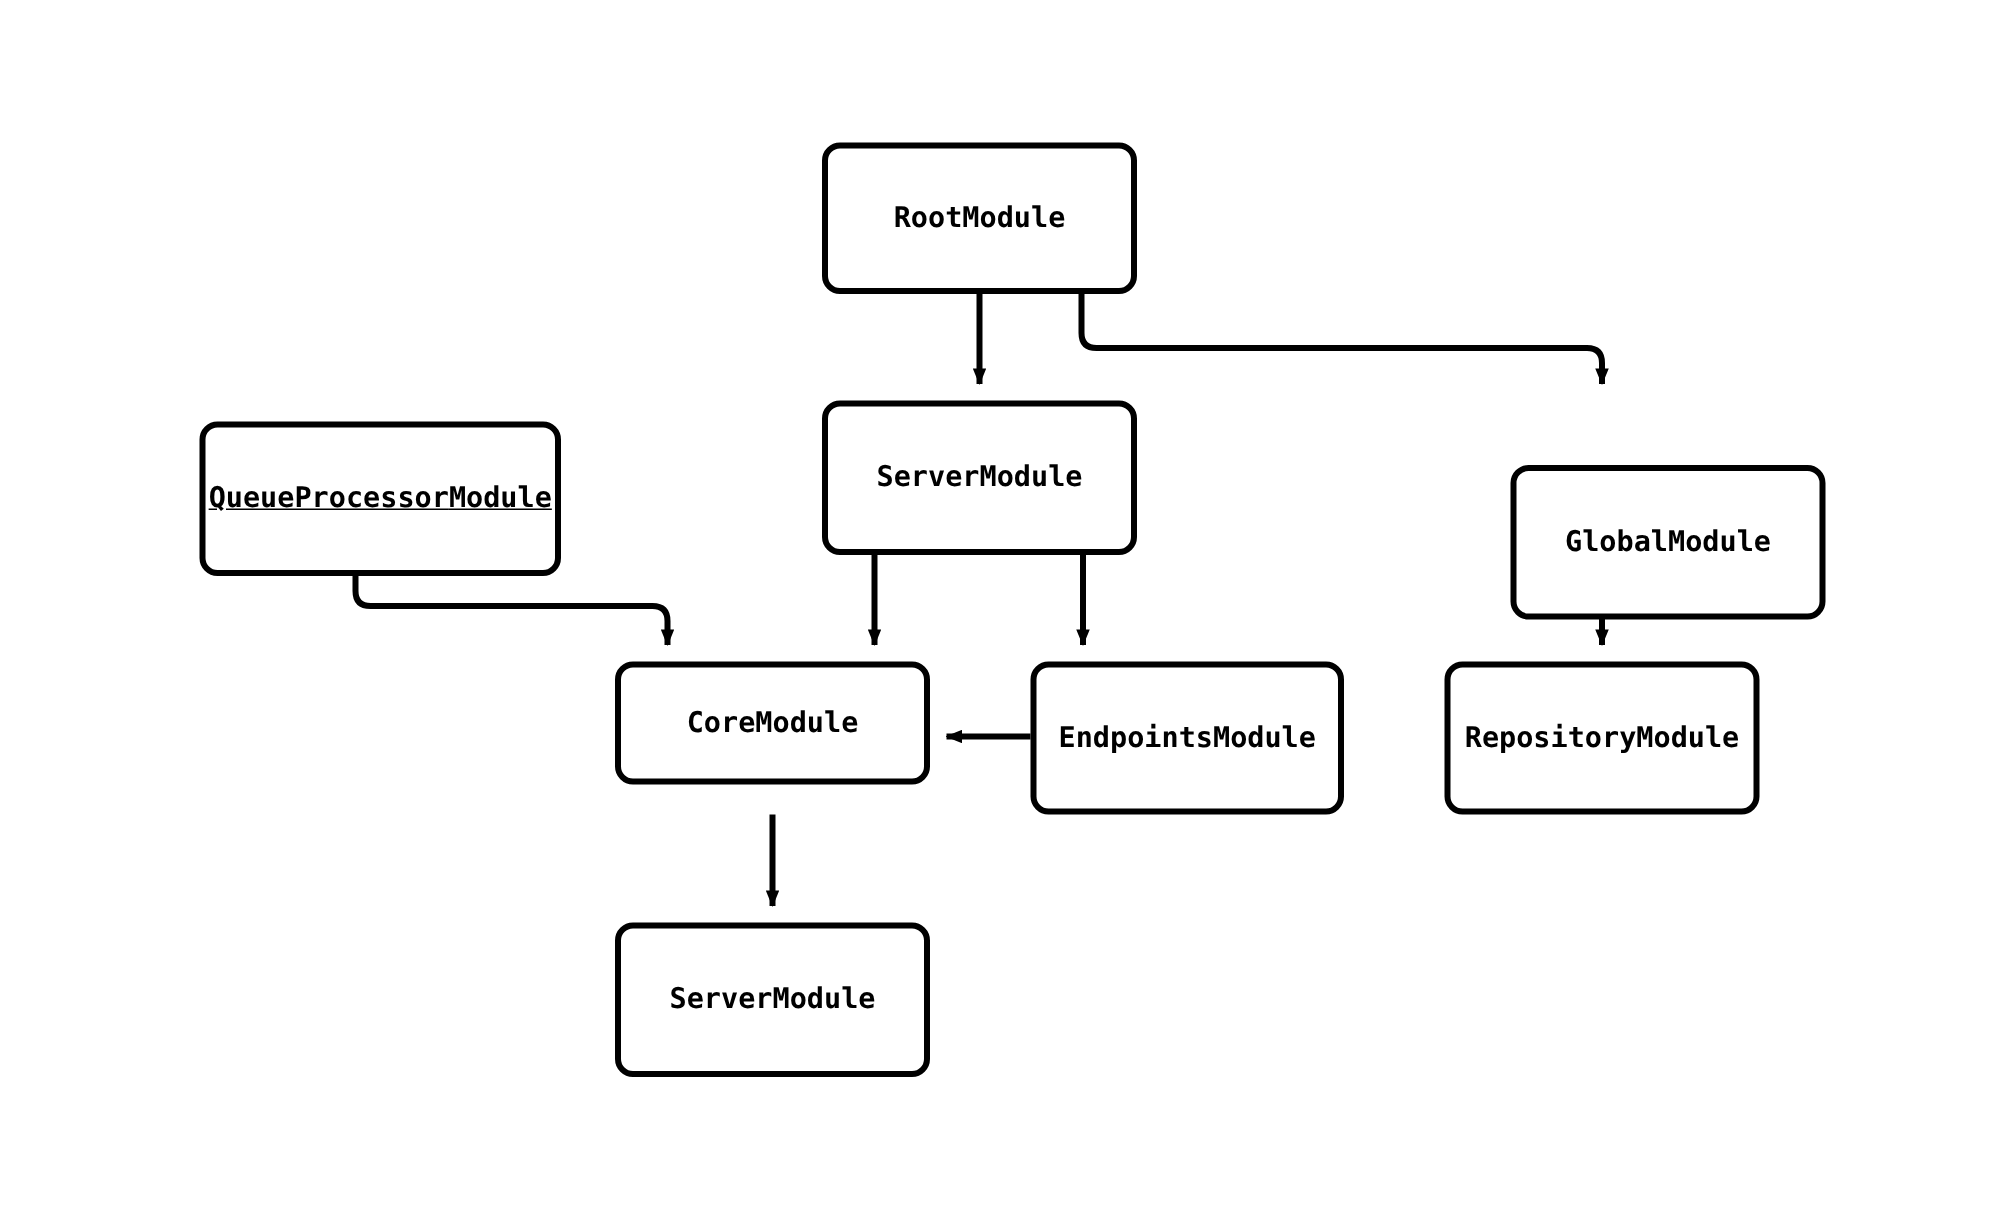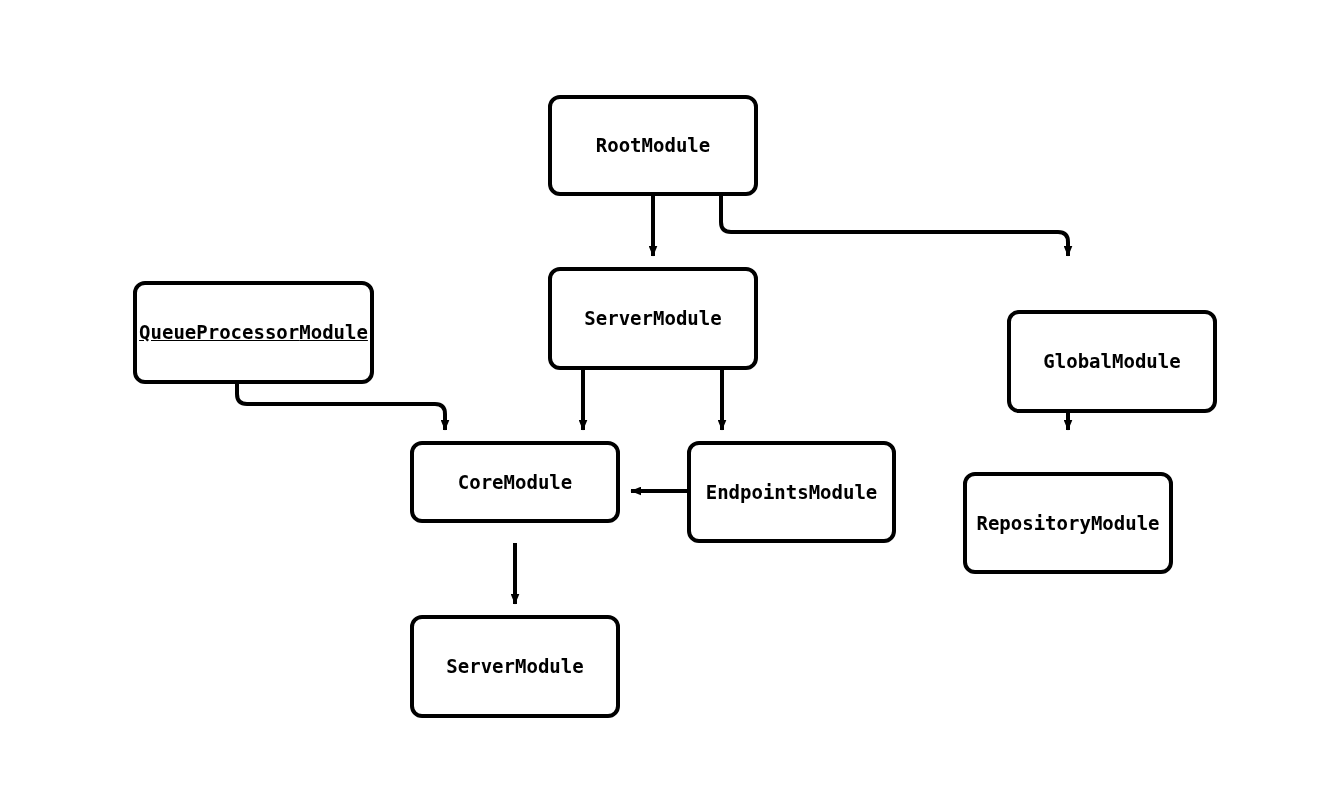--- a/index.html
+++ b/index.html
@@ -106,21 +106,21 @@
   <div class="node" style="left:410px; top:441px; width:210px; height:82px;">
     <span class="node-line">Core</span>
     <span class="node-line">Module</span>
   </div>
 
   <div class="node" style="left:687px; top:441px; width:209px; height:102px;">
     <span class="node-line">Endpoints</span>
     <span class="node-line">Module</span>
   </div>
 
-  <div class="node" style="left:963px; top:441px; width:210px; height:102px;margin-top:31px;">
+  <div class="node" style="left:963px; top:441px; width:210px; height:102px;">
     <span class="node-line">Repository</span>
     <span class="node-line">Module</span>
   </div>
 
   <div class="node" style="left:410px; top:615px; width:210px; height:103px;">
     <span class="node-line">Server</span>
     <span class="node-line">Module</span>
   </div>
 
 </div>

